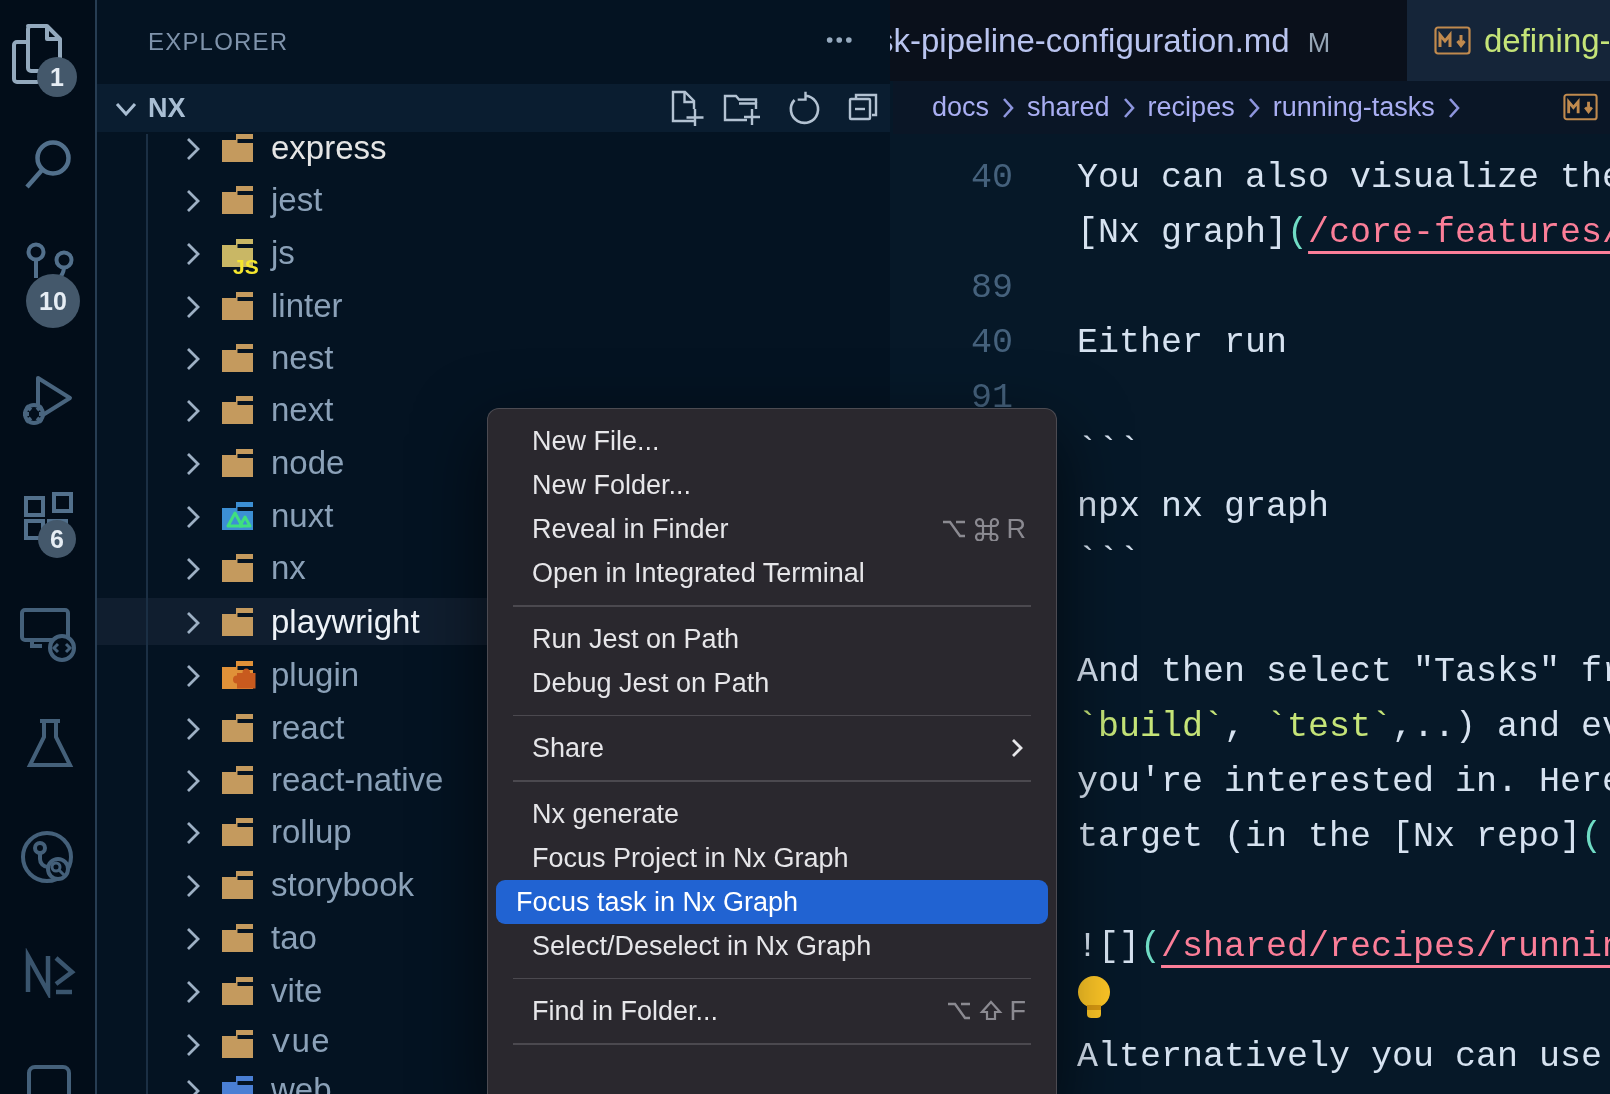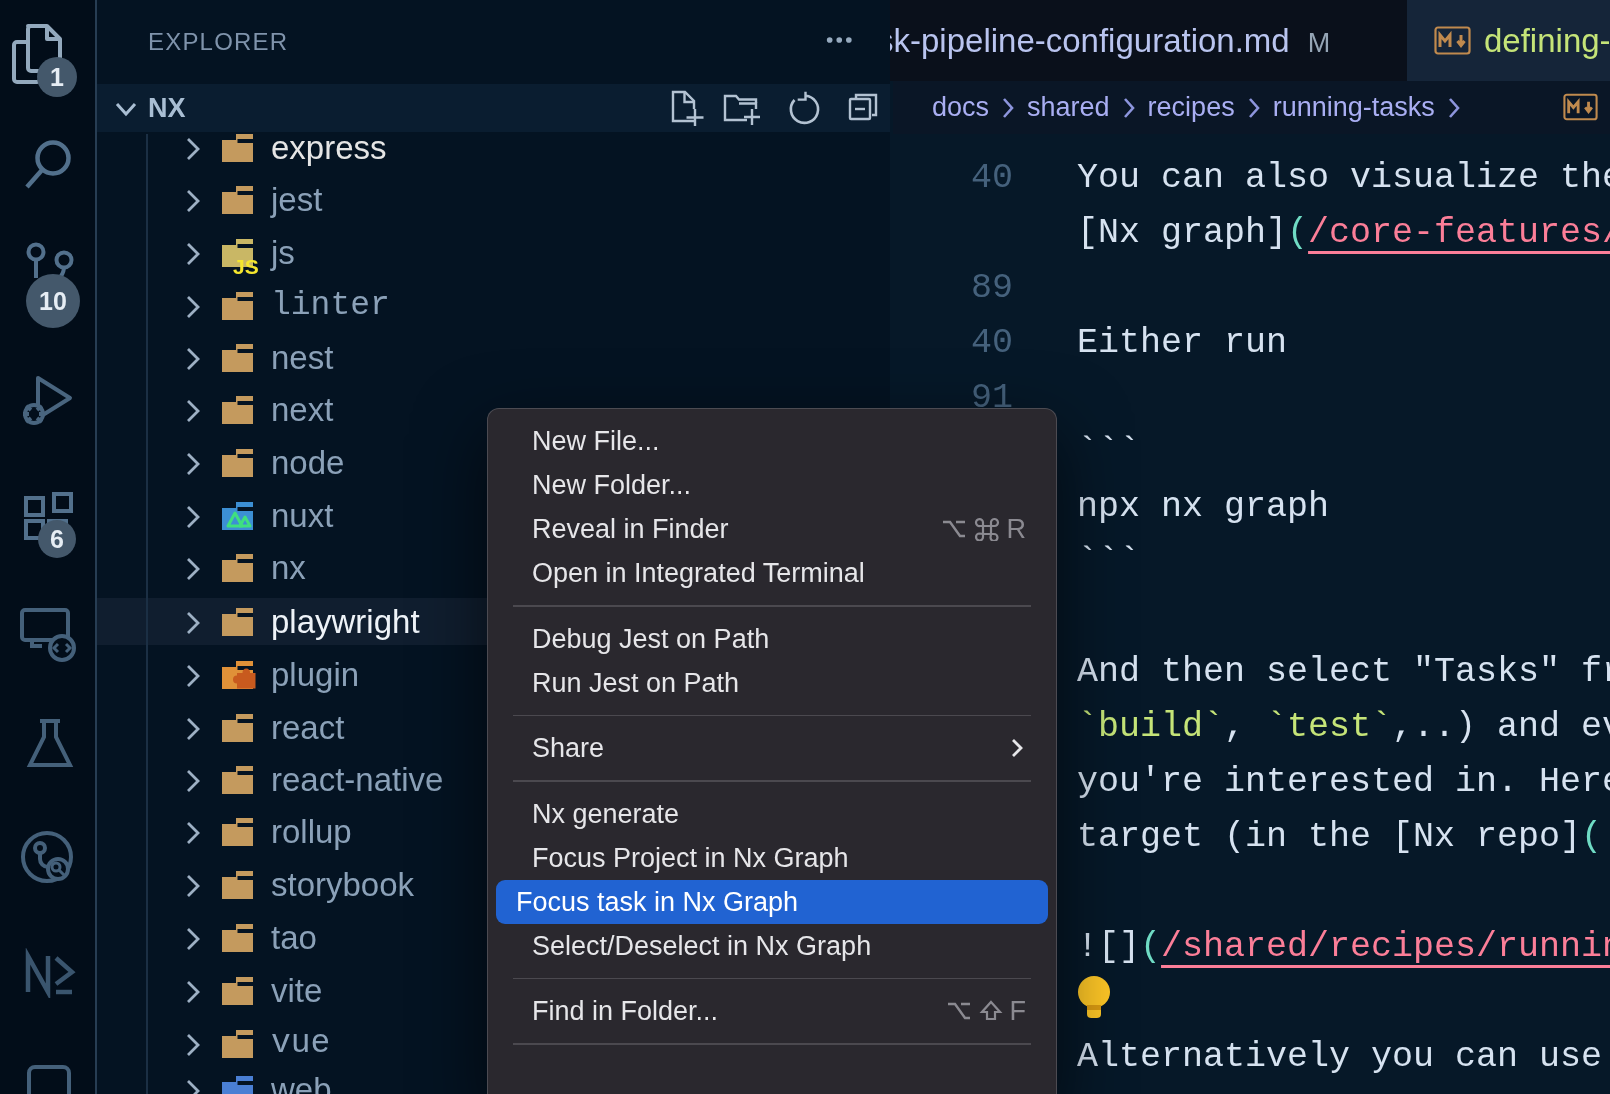--- a/index.html
+++ b/index.html
@@ -131,21 +131,21 @@
       <text x="12" y="44" font-family="Liberation Sans" font-weight="bold" font-size="21" fill="#f5e62e">JS</text>
     </svg>
 <div class="tl" style="top:227px;color:#8ba1b8;">js</div>
 <svg class="chev" style="top:293px" width="24" height="28" viewBox="0 0 24 28">
       <path d="M7 4 L17 14 L7 24" fill="none" stroke="#9db0c4" stroke-width="2.8"></path>
     </svg>
 <svg class="fic" style="top:283px" width="38" height="50" viewBox="0 0 38 50">
       <path d="M1 37 V15 H15 V9 H32 V37 Z" fill="#c49a5e"></path>
       <rect x="16.5" y="14" width="15.5" height="4" fill="#041322"></rect>
     </svg>
-<div class="tl" style="top:280px;color:#8ba1b8;font-family:Liberation Mono, monospace;">linter</div>
+<div class="tl" style="top:280px;color:#8ba1b8;">linter</div>
 <svg class="chev" style="top:345px" width="24" height="28" viewBox="0 0 24 28">
       <path d="M7 4 L17 14 L7 24" fill="none" stroke="#9db0c4" stroke-width="2.8"></path>
     </svg>
 <svg class="fic" style="top:335px" width="38" height="50" viewBox="0 0 38 50">
       <path d="M1 37 V15 H15 V9 H32 V37 Z" fill="#c49a5e"></path>
       <rect x="16.5" y="14" width="15.5" height="4" fill="#041322"></rect>
     </svg>
 <div class="tl" style="top:332px;color:#8ba1b8;">nest</div>
 <svg class="chev" style="top:397px" width="24" height="28" viewBox="0 0 24 28">
       <path d="M7 4 L17 14 L7 24" fill="none" stroke="#9db0c4" stroke-width="2.8"></path>
@@ -337,24 +337,24 @@
           <path d="M9 9 H6 a3.5 3.5 0 1 1 3 -3.5 z M17 9 V6 a3.5 3.5 0 1 1 3.5 3 z M17 17 h3 a3.5 3.5 0 1 1 -3.5 3.5 z M9 17 v3 a3.5 3.5 0 1 1 -3.5 -3.5 z"></path>
         </svg>
         <span style="font-size:27px">R</span>
       </span>
     </div>
 <div class="mi" style="">
       <span>Open in Integrated Terminal</span>
     </div>
 <div class="msep"></div>
 <div class="mi" style="">
+      <span>Run Jest on Path</span>
+    </div>
+<div class="mi" style="">
       <span>Debug Jest on Path</span>
-    </div>
-<div class="mi" style="">
-      <span>Run Jest on Path</span>
     </div>
 <div class="msep"></div>
 <div class="mi" style="">
       <span>Share</span>
       <svg width="18" height="26" viewBox="0 0 18 26">
         <path d="M5 5 L13 13 L5 21" fill="none" stroke="#e6e6e9" stroke-width="2.8"></path>
       </svg>
     </div>
 <div class="msep"></div>
 <div class="mi" style="">

